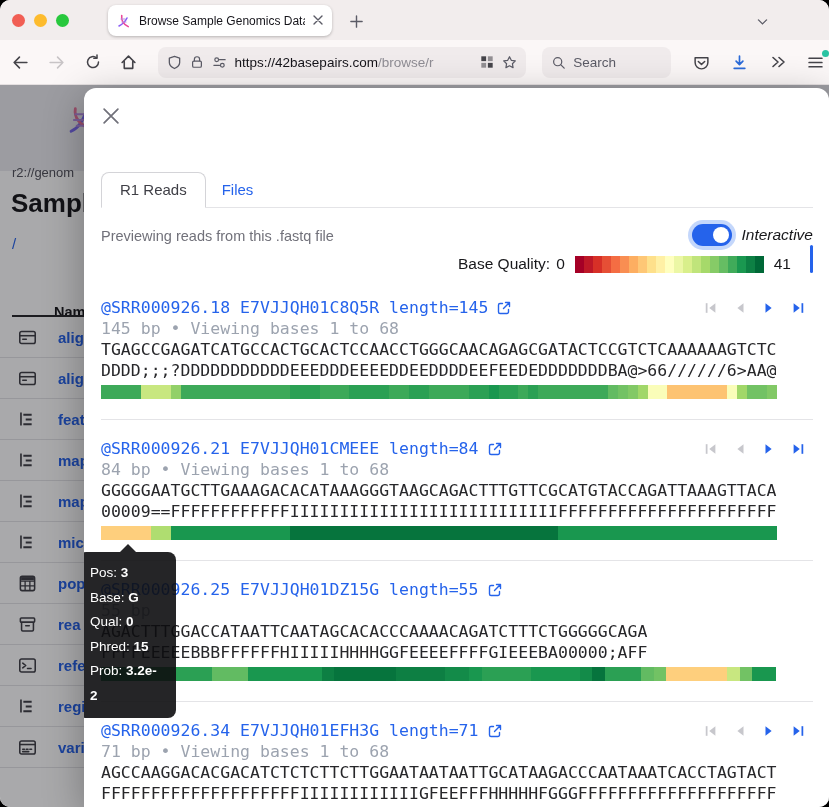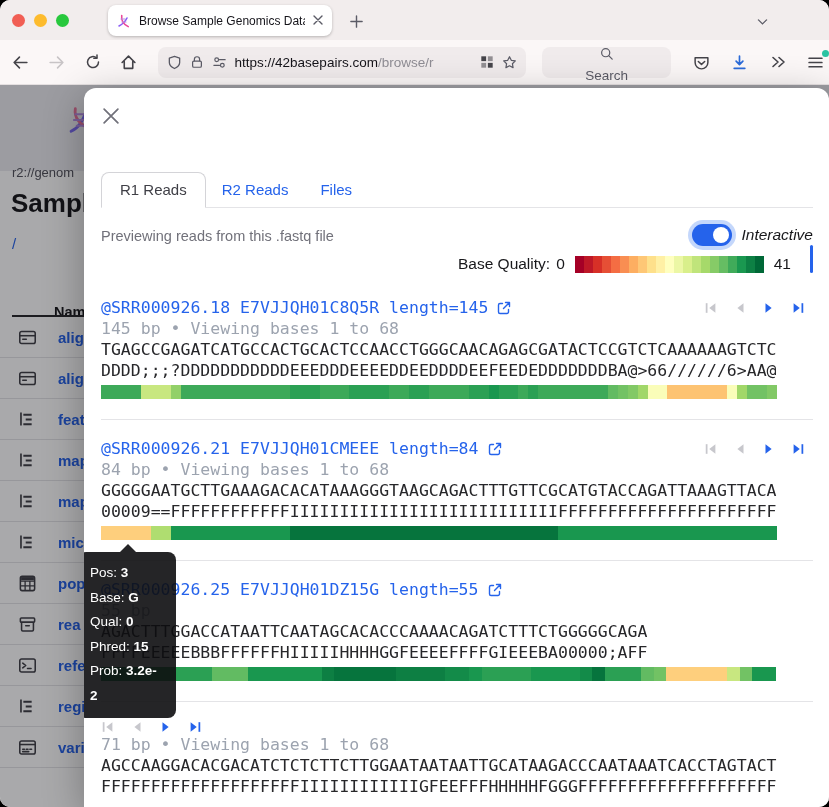--- a/index.html
+++ b/index.html
@@ -17,21 +17,21 @@
   .browser-tab .title { font-size:12px; color:#15141a; white-space:nowrap; overflow:hidden; flex:1; }
   .chrome-ic { color:#5b5b66; }
   .newtab-btn { position:absolute; left:344px; top:9px; width:24px; height:24px; display:flex; align-items:center; justify-content:center; color:#5b5b66; font-size:18px; }
   .tabs-chevron { position:absolute; right:55px; top:9px; width:24px; height:24px; display:flex; align-items:center; justify-content:center; color:#5b5b66; }
   .toolbar { position:relative; height:45px; background:#fbf7f7; border-bottom:1px solid #e5e0e1; display:flex; align-items:center; }
   .nav-ic { width:30px; height:30px; display:flex; align-items:center; justify-content:center; margin-left:6px; color:#45444a; }
   .nav-ic.disabled { color:#c8c4c6; }
   .urlbar { margin-left:14px; width:370px; height:31px; background:#f0ebec; border-radius:8px; display:flex; align-items:center; padding:0 9px; gap:8px; color:#5b5b66; }
   .url-text { flex:1; font-size:13.5px; color:#15141a; white-space:nowrap; overflow:hidden; }
   .url-text .path { color:#8f8d94; }
-  .searchbar { margin-left:16px; width:129px; height:31px; background:#f0ebec; border-radius:8px; display:flex; align-items:center; padding:0 10px; gap:8px;flex-direction:column; }
+  .searchbar { margin-left:16px; width:129px; height:31px; background:#f0ebec; border-radius:8px; display:flex; align-items:center; padding:0 10px; gap:8px; }
   .searchbar span { font-size:13.5px; color:#5b5b66; }
   .tb-right { display:flex; align-items:center; gap:12px; margin-left:18px; color:#45444a; }
   .tb-right .ic { width:26px; height:26px; display:flex; align-items:center; justify-content:center; position:relative; }
   .dl-blue { color:#2b6bd9; }
   .menu-dot { position:absolute; top:1px; right:0; width:7px; height:7px; border-radius:50%; background:#2ac3a2; }
 
   
   .page { position:absolute; top:85px; left:0; right:0; bottom:0; background:#fff; }
   .hero-band { position:absolute; top:0; left:0; width:100%; height:86px; background:#ececf0; }
   .bg-crumb { position:absolute; top:80px; left:12px; font-size:13px; color:#52525b; white-space:nowrap; }
@@ -350,21 +350,20 @@
     <div class="modal-title-row">
       <span class="close-x">
         <svg width="20" height="20" viewBox="0 0 16 16">
             <path d="M2.5 2.5l11 11M13.5 2.5l-11 11" stroke="currentColor" stroke-width="1.4" stroke-linecap="round"></path>
           </svg>
       </span>
     </div>
 
     <div class="mtabs">
       <span class="mtab active">R1 Reads</span>
-      <span class="mtab">R2 Reads</span>
       <span class="mtab">Files</span>
     </div>
 
     <div class="info-row">
       <div class="preview-note">Previewing reads from this .fastq file</div>
       <div class="controls">
         <div class="toggle-row">
           <span class="toggle">
               <span class="knob"></span>
             </span>
@@ -697,20 +696,27 @@
             <i style="background: rgb(254, 207, 125);"></i>
             <i style="background: rgb(200, 231, 128);"></i>
             <i style="background: rgb(114, 194, 100);"></i>
             <i style="background: rgb(25, 151, 79);"></i>
             <i style="background: rgb(25, 151, 79);"></i>
           </div>
       </div>
 
       <div class="read">
         <div class="read-head">
+          <span class="read-id">
+              <span>@SRR000926.34 E7VJJQH01EFH3G length=71</span>
+            <svg width="16" height="16" viewBox="0 0 16 16">
+                <path d="M6.5 3.5H4A1.5 1.5 0 0 0 2.5 5v7A1.5 1.5 0 0 0 4 13.5h7a1.5 1.5 0 0 0 1.5-1.5V9.5" stroke="#2563eb" stroke-width="1.4" fill="none" stroke-linecap="round"></path>
+                <path d="M9.5 2.5h4v4M13.2 2.8L7.5 8.5" stroke="#2563eb" stroke-width="1.4" fill="none" stroke-linecap="round" stroke-linejoin="round"></path>
+              </svg>
+          </span>
           <span class="pager">
             <span class="pg">
                 <svg width="14" height="14" viewBox="0 0 16 16">
                   <path d="M3 2.5v11" stroke="#c7c7cc" stroke-width="2"></path>
                   <path d="M13 2.5L6 8l7 5.5z" fill="#c7c7cc"></path>
                 </svg>
               </span>
             <span class="pg">
                 <svg width="14" height="14" viewBox="0 0 16 16">
                   <path d="M12 2.5L5 8l7 5.5z" fill="#c7c7cc"></path>

